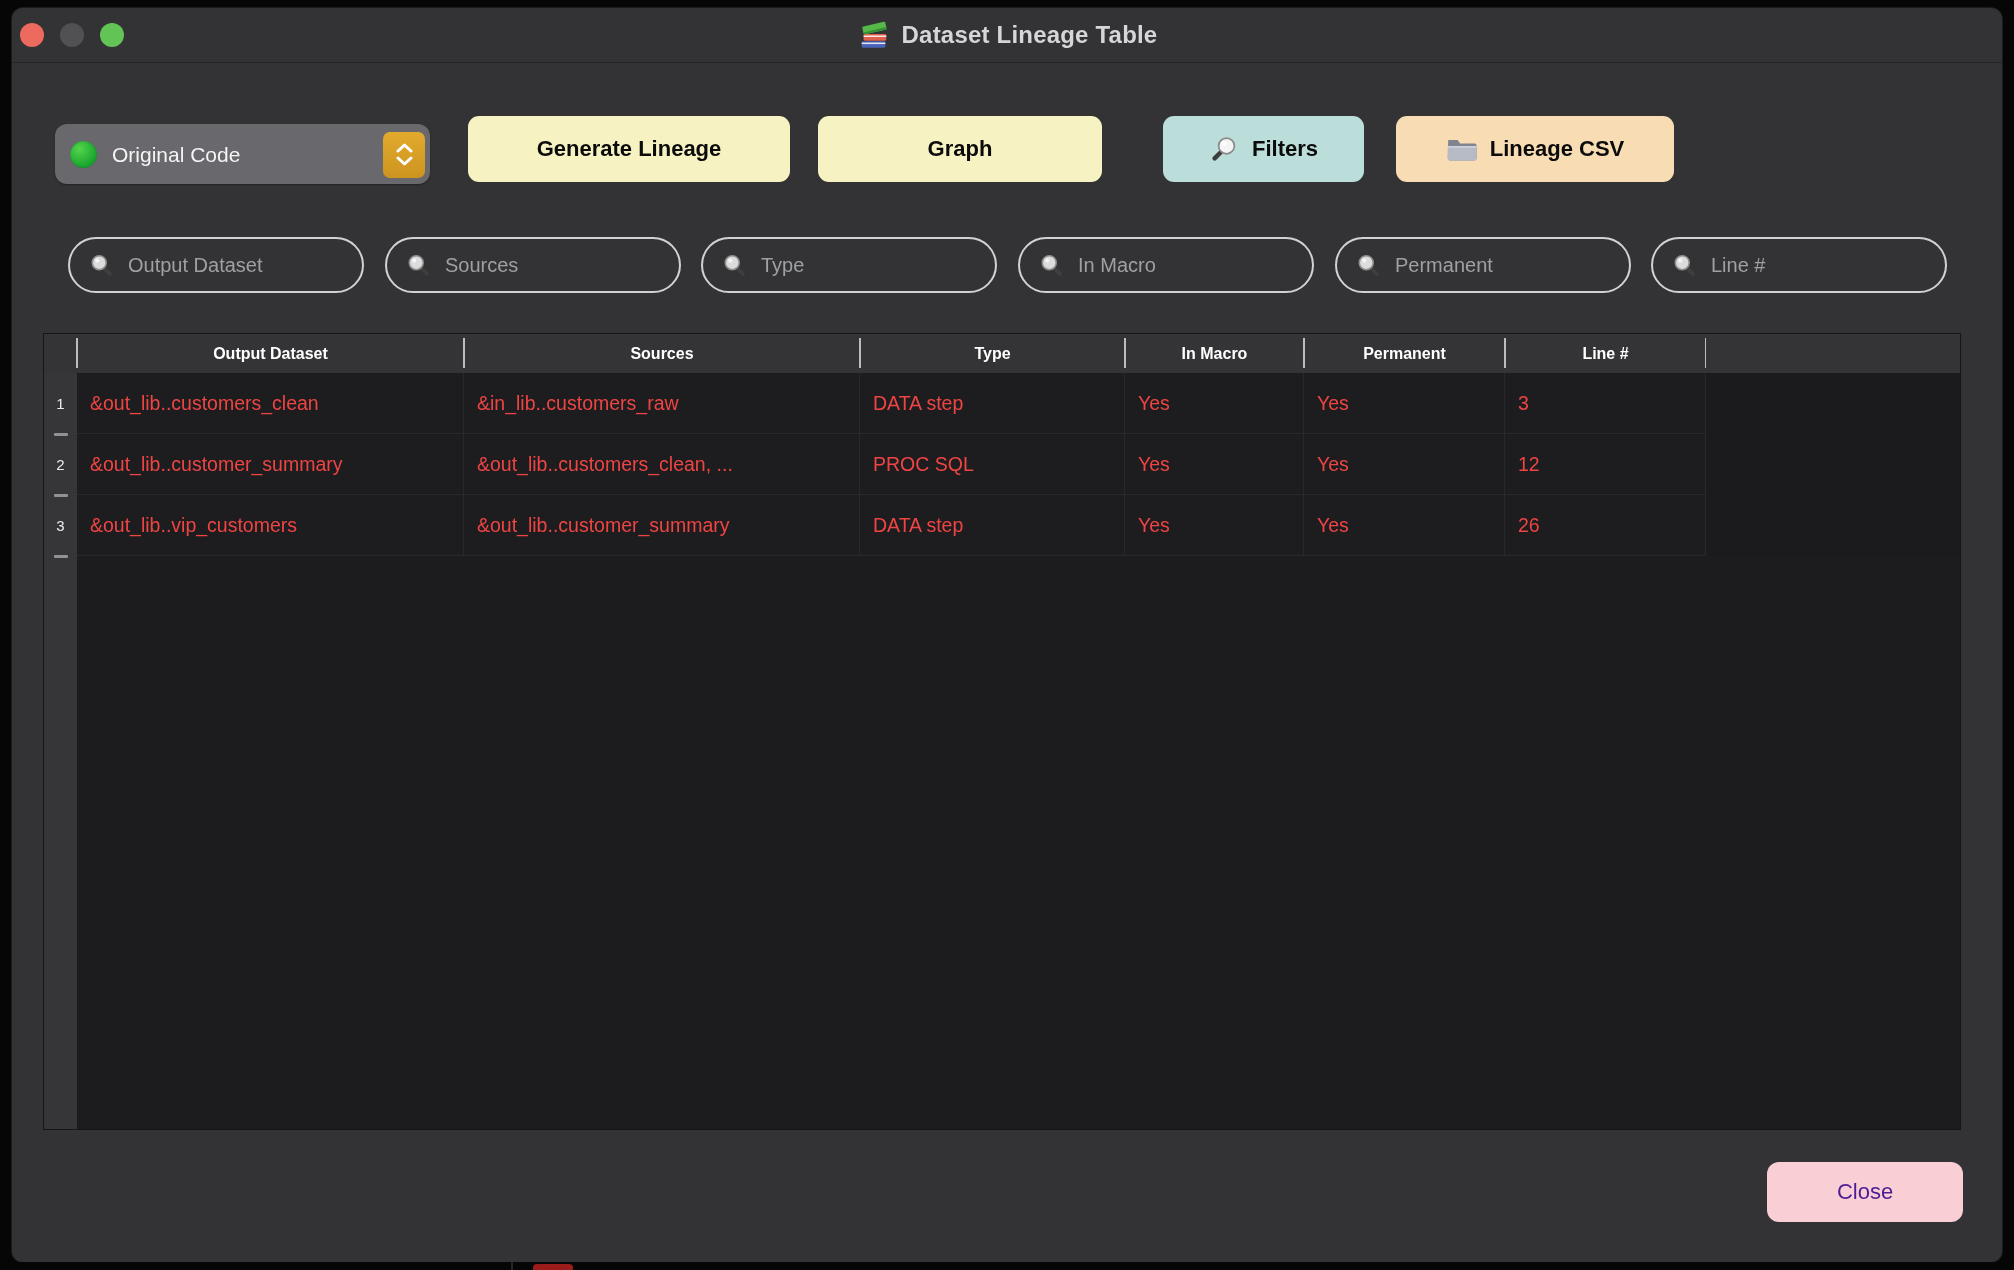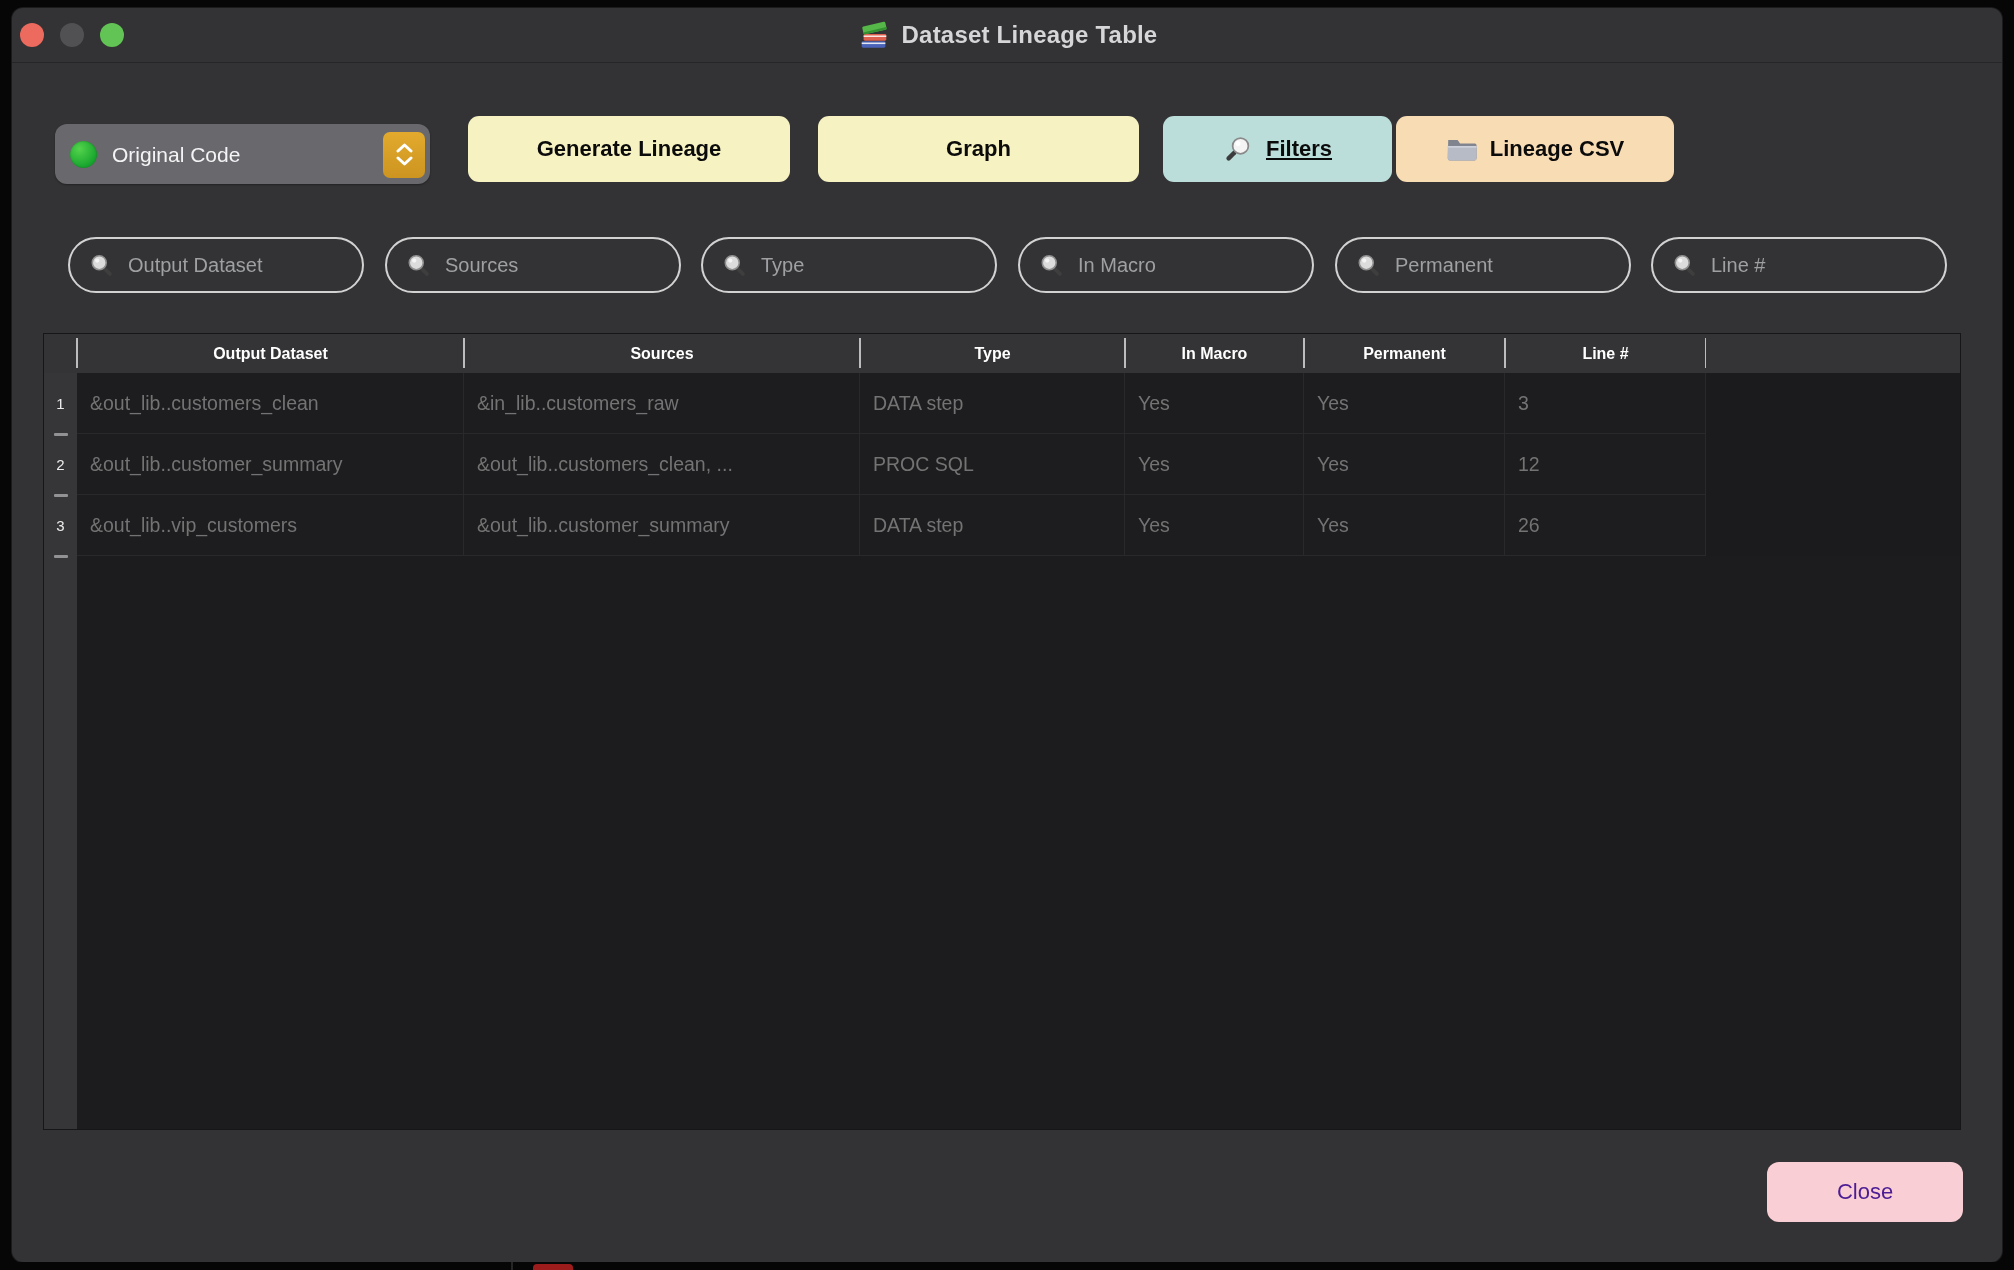--- a/index.html
+++ b/index.html
@@ -47,22 +47,22 @@
     margin-left:auto;width:42px;height:46px;border-radius:7px;
     background:linear-gradient(#e2aa2d,#cd9420);
     display:flex;flex-direction:column;align-items:center;justify-content:center;gap:3px;
   }
   .btn{
     position:absolute;top:108px;height:66px;border:none;border-radius:11px;
     display:flex;align-items:center;justify-content:center;gap:13px;
     font-family:inherit;font-size:22px;font-weight:700;color:#0b0b0b;cursor:pointer;
   }
   .btn-generate{left:456px;width:322px;background:#f6f2c1;text-align:center;}
-  .btn-graph{left:806px;width:321px;background:#f6f2c1;}
-  .btn-filters{left:1151px;width:229px;background:#bcdedb;text-decoration:underline;}
+  .btn-graph{left:806px;width:284px;background:#f6f2c1;}
+  .btn-filters{left:1151px;width:201px;background:#bcdedb;}
   .btn-export{left:1384px;width:278px;background:#f8dcb4;}
   
   .pill{
     position:absolute;top:229px;width:296px;height:56px;box-sizing:border-box;
     border:2px solid #d2d2d3;border-radius:29px;background:transparent;
     display:flex;align-items:center;padding:0 14px 0 18px;gap:11px;
   }
   .pill input{
     flex:1;min-width:0;background:transparent;border:none;outline:none;
     font-family:inherit;font-size:20px;color:#e2e2e2;
@@ -91,21 +91,21 @@
   .gutter{
     background:#363638;display:flex;align-items:center;justify-content:center;
     font-size:15px;color:#ececec;position:relative;
   }
   .gutter.grip::after{
     content:"";position:absolute;bottom:-2px;left:50%;transform:translateX(-50%);
     width:14px;height:3px;background:#929294;border-radius:1px;z-index:2;
   }
   .cell{
     background:#1d1d1f;display:flex;align-items:center;
-    padding-left:13px;font-size:19.5px;color:#737373;
+    padding-left:13px;font-size:19.5px;color:#ef4444;
     border-right:1px solid #29292b;border-bottom:1px solid #29292b;
     white-space:nowrap;overflow:hidden;
   }
   .filler{background:#1b1b1d;}
   .gutter-filler{background:#363638;}
   .body-filler{background:#1c1c1e;}
   
   .btn-close{
     position:absolute;left:1755px;top:1154px;width:196px;height:60px;
     background:#f9ced4;border:none;border-radius:12px;

